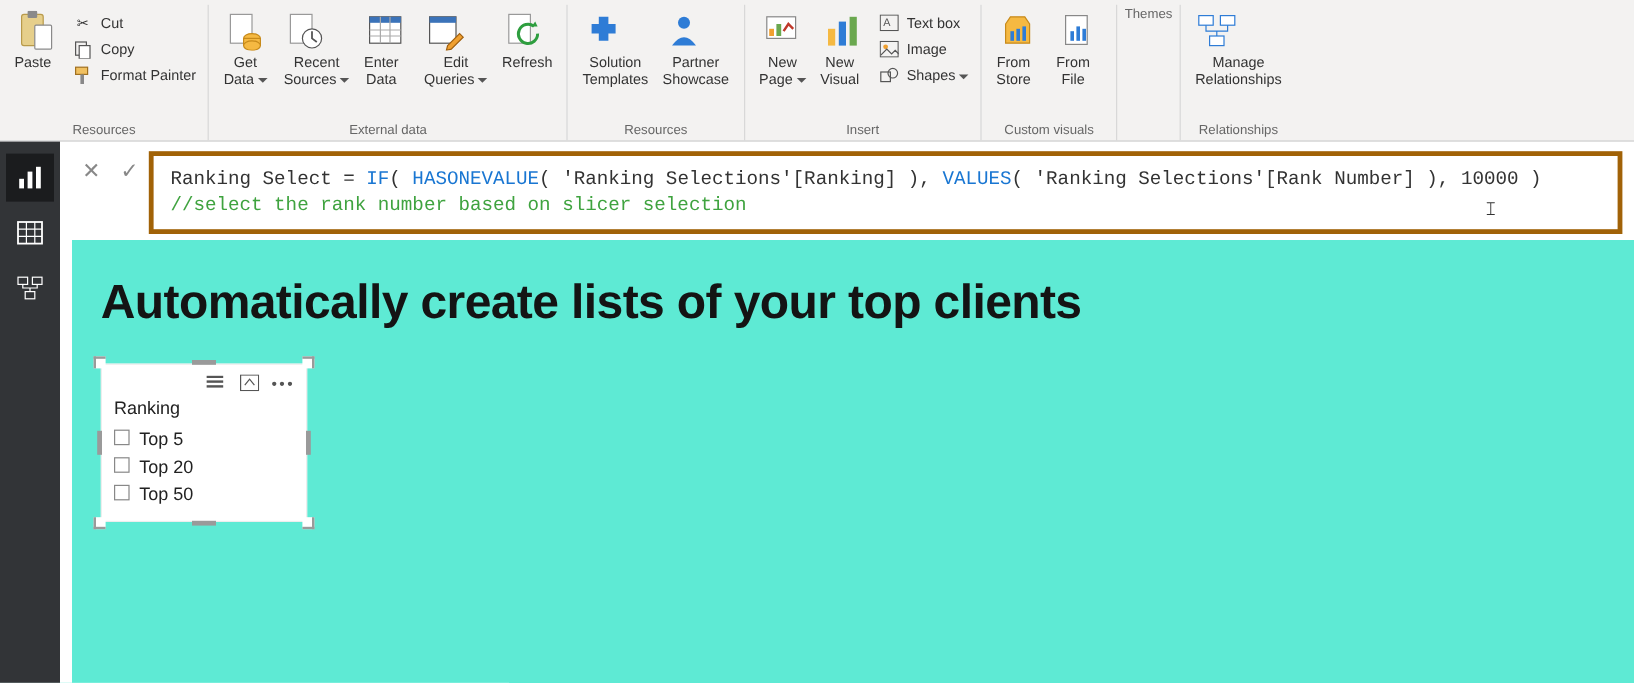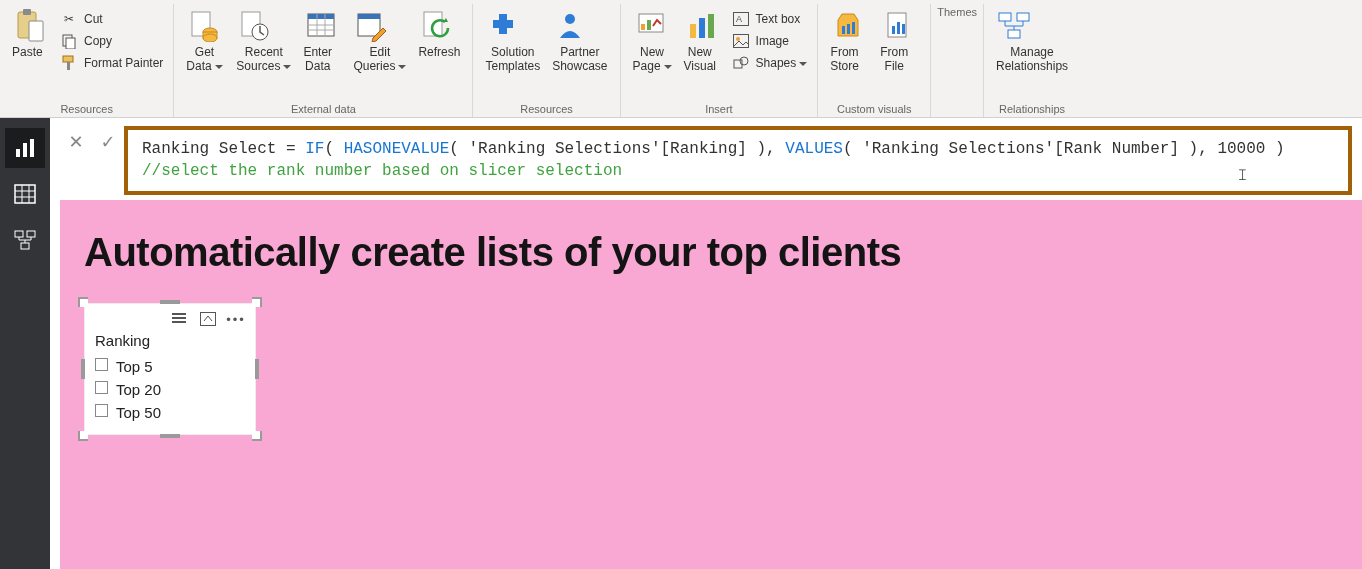--- a/index.html
+++ b/index.html
@@ -133,21 +133,21 @@
   .formula-box .txtcursor {
     position:absolute;
     right:100px; bottom:4px;
     font-size:16px; color:#333;
     font-family: "Segoe UI", sans-serif;
   }
   
   .canvas {
     position:absolute;
     top:200px; left:60px; right:0; bottom:0;
-    background:#f9a8d4;
+    background:#5eead4;
     padding:20px 24px;
   }
   .big-title {
     font-size:40px;
     font-weight:900;
     font-family: Arial, "Segoe UI", sans-serif;
     color:#141414;
     margin:10px 0 28px 0;
     letter-spacing:-0.5px;
   }

